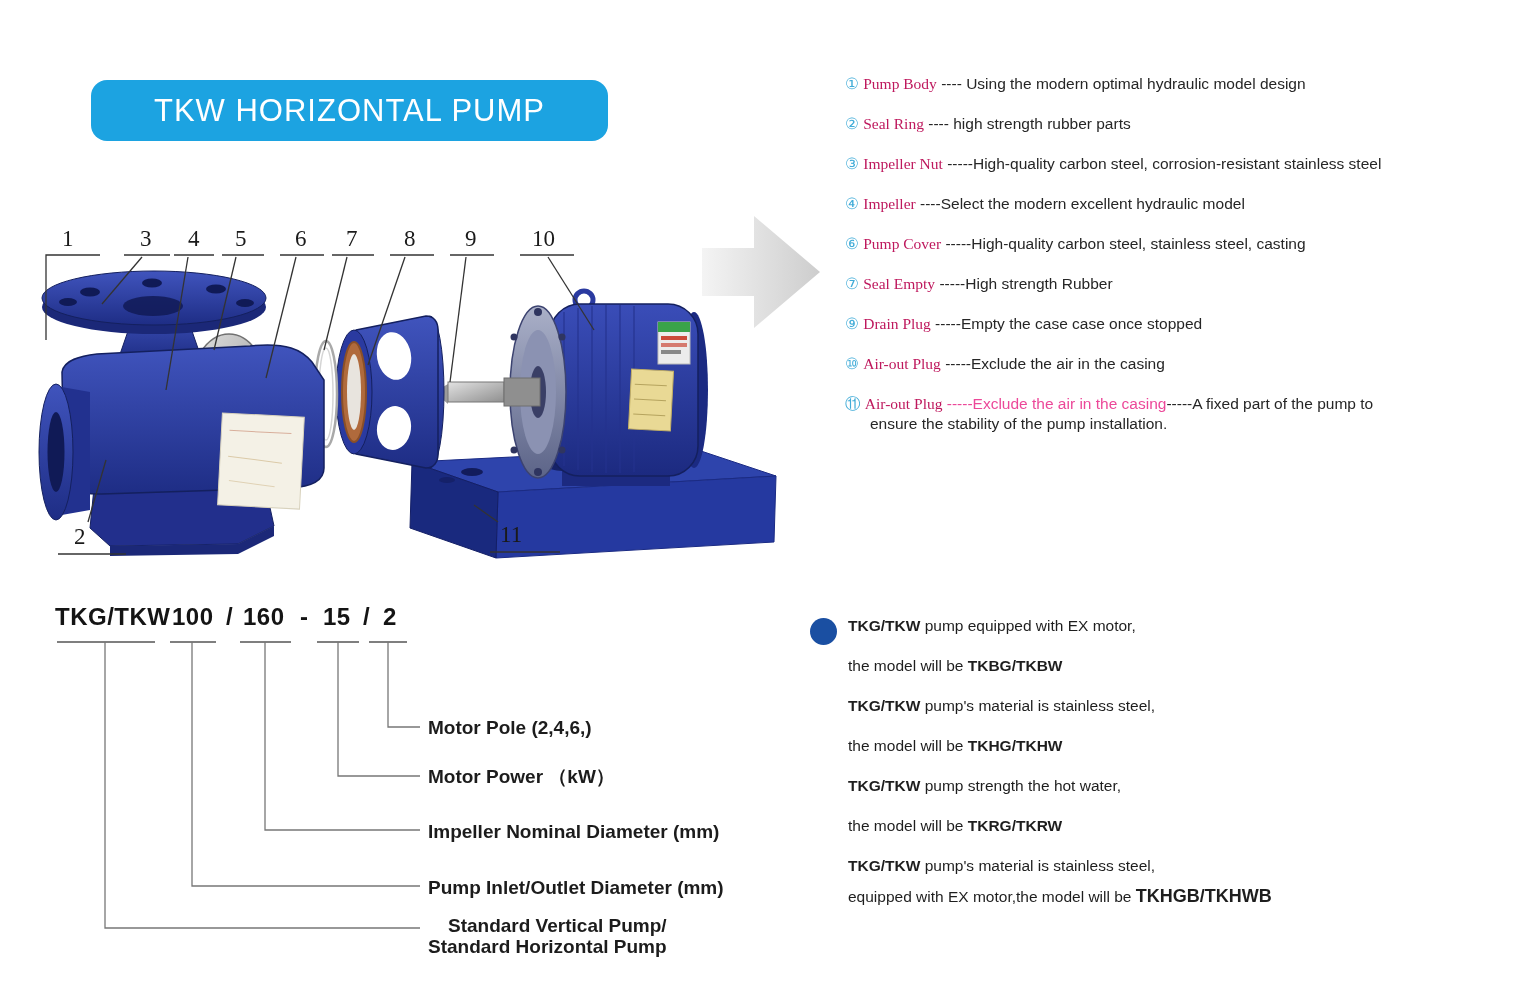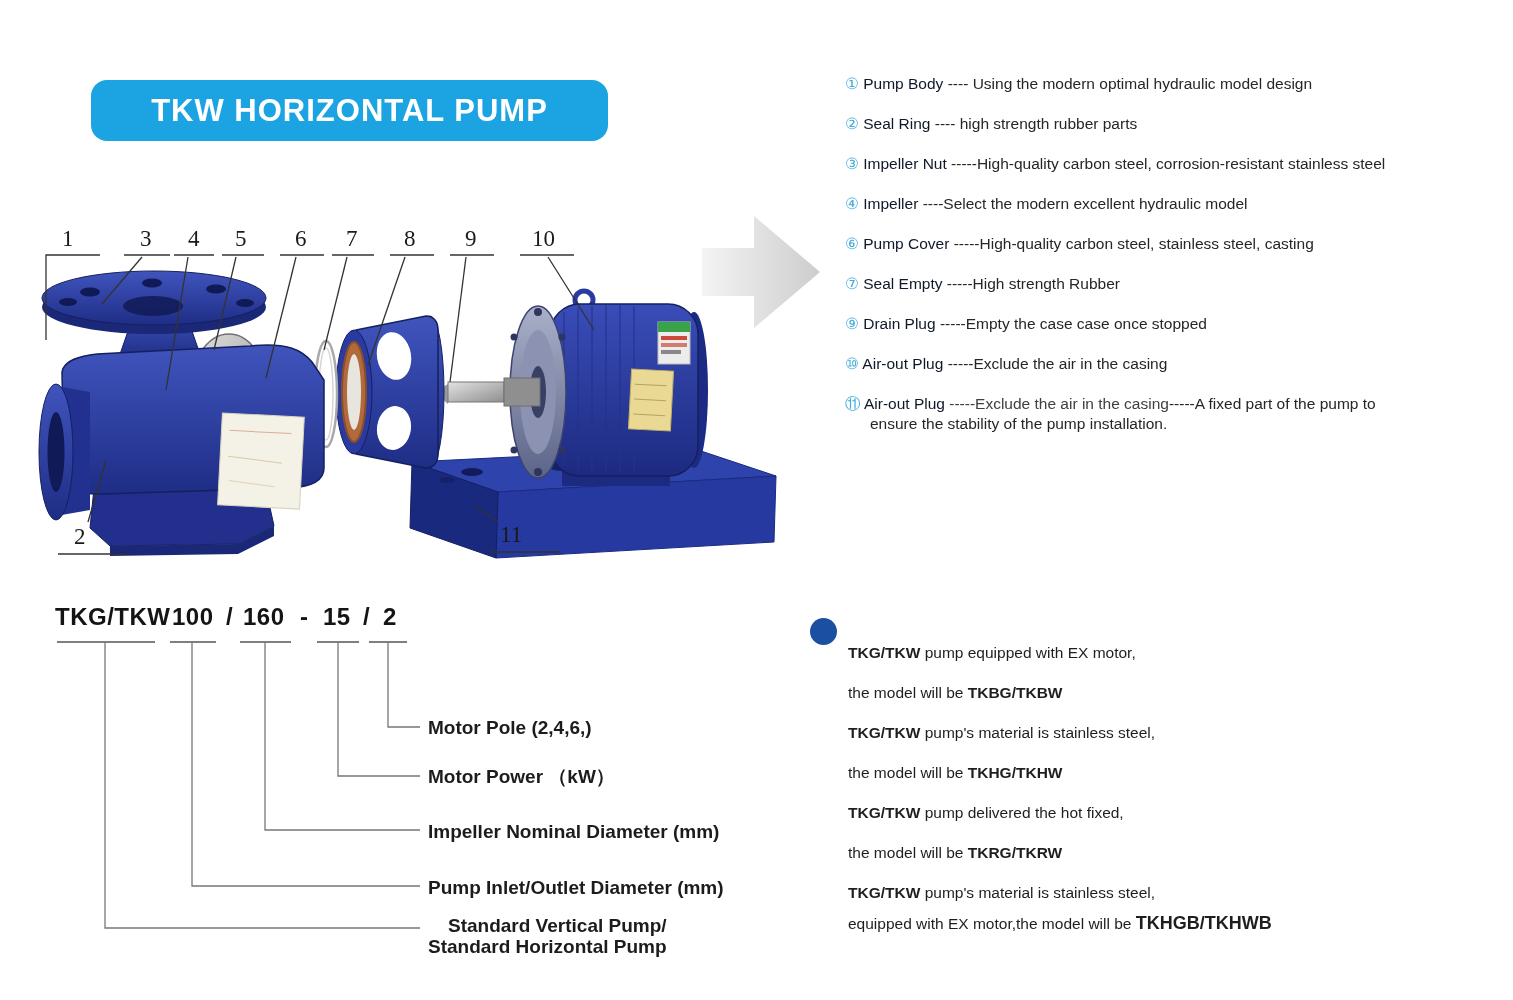--- a/index.html
+++ b/index.html
@@ -7,48 +7,48 @@
     width:1513px; height:1000px; position:relative; background:#ffffff;
     font-family:"Liberation Sans", sans-serif; color:#222; overflow:hidden;
   }
   
   .banner {
     position:absolute; left:91px; top:80px; width:517px; height:61px;
     background:#1ca3e1; border-radius:16px;
     display:flex; align-items:center; justify-content:center;
   }
   .banner span {
-    color:#ffffff; font-size:31px; font-weight:700; letter-spacing:1px;
+    color:#ffffff; font-size:31px; font-weight:400; letter-spacing:1px;
   }
   
   .figure { position:absolute; left:2px; top:210px; width:830px; height:360px; }
   .callout { font-family:"Liberation Serif", serif; font-size:23px; fill:#1a1a1a; }
   
   .parts { position:absolute; left:845px; top:74px; width:648px; }
   .part-row {
     font-size:15.5px; line-height:20px; margin-bottom:20px;
     padding-left:25px; text-indent:-25px; color:#262626;
   }
   .pnum  { color:#41acd8; }
-  .pname { color:#0f172a; }
-  .pblue { color:#404040; }
+  .pname { color:#be185d;font-family:Liberation Serif, serif; }
+  .pblue { color:#ec4899; }
   .pdesc { color:#262626; }
   .pdesc2 { display:block; text-indent:0; }
   
   .model-seg {
     position:absolute; font-size:24px; font-weight:700; color:#141414;
     letter-spacing:.5px; top:603px; white-space:nowrap;
   }
   .model-lines { position:absolute; left:0; top:595px; width:760px; height:400px; }
   .model-label {
     position:absolute; font-size:19px; font-weight:700; color:#1c1c1c;
     white-space:nowrap; line-height:21px;text-align:right;
   }
   
-  .notes { position:absolute; left:848px; top:644px; width:600px; }
+  .notes { position:absolute; left:848px; top:617px; width:600px; }
   .bullet {
     position:absolute; left:810px; top:618px; width:27px; height:27px;
     border-radius:50%; background:#1a4fa2;
   }
   .note-line { font-size:15.5px; line-height:18px; margin-bottom:22px; color:#1e1e1e; }
   .note-line .lead  { font-weight:700; }
   .note-line .model { font-weight:700; }
   .note-line.tight { margin-top:-10px; }
   .note-line .model-big { font-weight:700; font-size:18px; }
 </style>
@@ -280,17 +280,17 @@
   <div>Standard Vertical Pump/</div>
   <div>Standard  Horizontal Pump</div>
 </div>
 
 <div class="bullet"></div>
 <div class="notes">
   <div class="note-line"><span class="lead">TKG/TKW</span><span> pump equipped with EX motor,</span></div>
   <div class="note-line"><span>the model will be </span><span class="model">TKBG/TKBW</span></div>
   <div class="note-line"><span class="lead">TKG/TKW</span><span> pump's material is stainless steel,</span></div>
   <div class="note-line"><span>the model will be </span><span class="model">TKHG/TKHW</span></div>
-  <div class="note-line"><span class="lead">TKG/TKW</span><span> pump delivered the hot fixed,</span></div>
+  <div class="note-line"><span class="lead">TKG/TKW</span><span> pump strength the hot water,</span></div>
   <div class="note-line"><span>the model will be </span><span class="model">TKRG/TKRW</span></div>
   <div class="note-line"><span class="lead">TKG/TKW</span><span> pump's material is stainless steel,</span></div>
   <div class="note-line tight"><span>equipped with EX motor,the model will be </span><span class="model-big">TKHGB/TKHWB</span></div>
 </div>
 
 </body></html>

